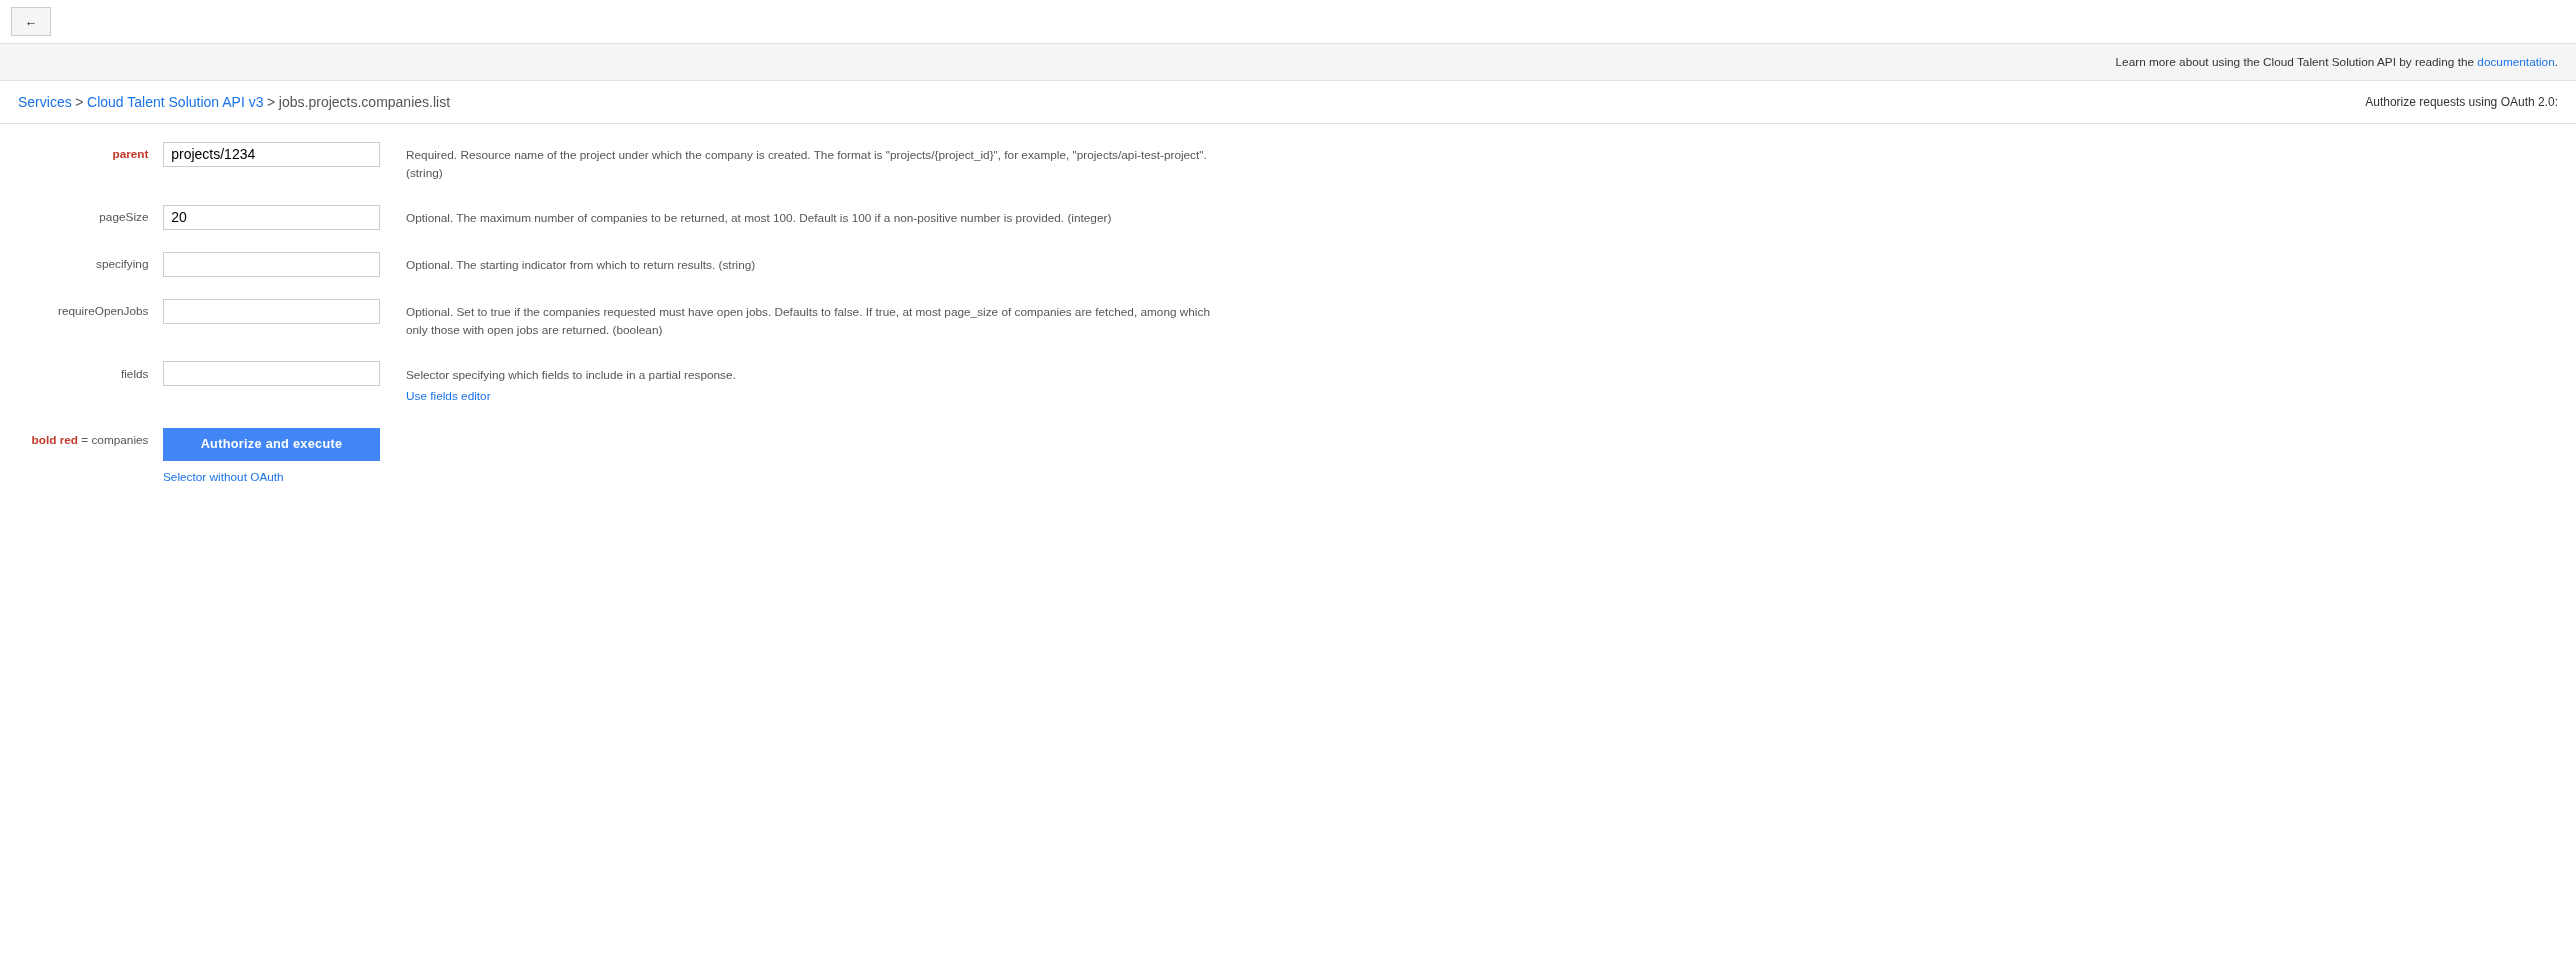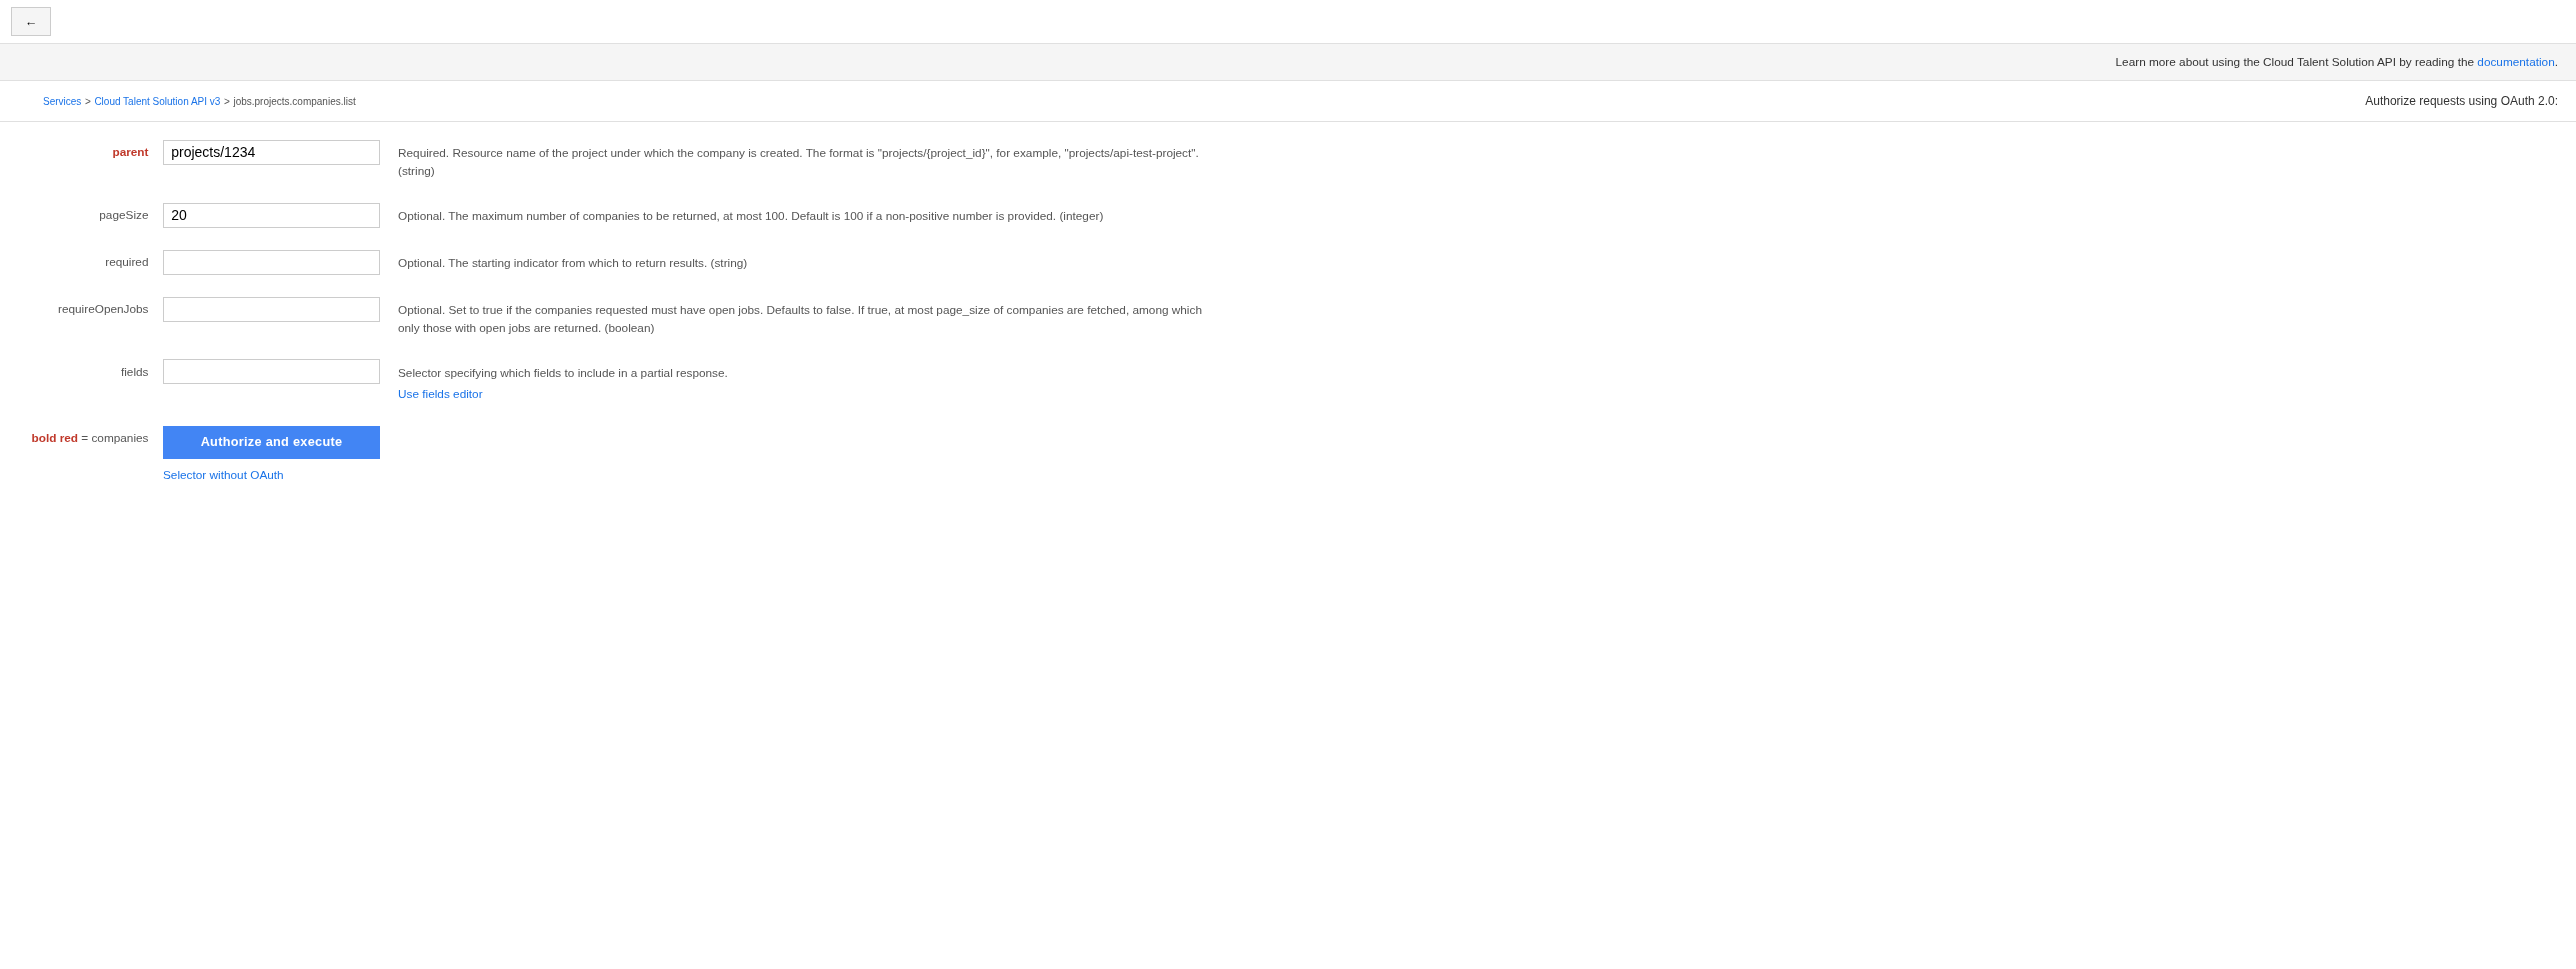--- a/index.html
+++ b/index.html
@@ -51,23 +51,22 @@
       align-items: center;
       justify-content: space-between;
       padding: 12.7px 18px;
       border-bottom: 0.9px solid #e0e0e0;
     }
 
     .breadcrumb {
       display: flex;
       align-items: center;
       gap: 3.6px;
-      font-size: 10px;
-      color: #555;
-      margin-left: 25px;
+      font-size: 14px;
+      color: #555;
     }
 
     .breadcrumb a {
       color: #1a73e8;
       text-decoration: none;
     }
 
     .breadcrumb .sep {
       color: #555;
     }
@@ -109,21 +108,21 @@
     .field-input input[type="text"] {
       width: 217px;
       height: 25px;
       padding: 3.6px 7.2px;
       border: 0.9px solid #ccc;
       font-size: 14px;
       outline: none;
     }
 
     .field-description {
-      margin-left: 18px;
+      margin-left: 26px;
       padding-top: 5.4px;
       font-size: 11.8px;
       color: #555;
       max-width: 814px;
       line-height: 1.5;
     }
 
     .field-description a {
       color: #1a73e8;
       text-decoration: none;
@@ -194,21 +193,21 @@
 
   <div class="form-row">
     <div class="field-label">pageSize</div>
     <div class="field-input">
       <input type="text" value="20" style="">
     </div>
     <div class="field-description">Optional. The maximum number of companies to be returned, at most 100. Default is 100 if a non-positive number is provided. (integer)</div>
   </div>
 
   <div class="form-row">
-    <div class="field-label">required</div>
+    <div class="field-label">specifying</div>
     <div class="field-input">
       <input type="text" value="" style="">
     </div>
     <div class="field-description">Optional. The starting indicator from which to return results. (string)</div>
   </div>
 
   <div class="form-row">
     <div class="field-label">requireOpenJobs</div>
     <div class="field-input">
       <input type="text" value="" style="">

